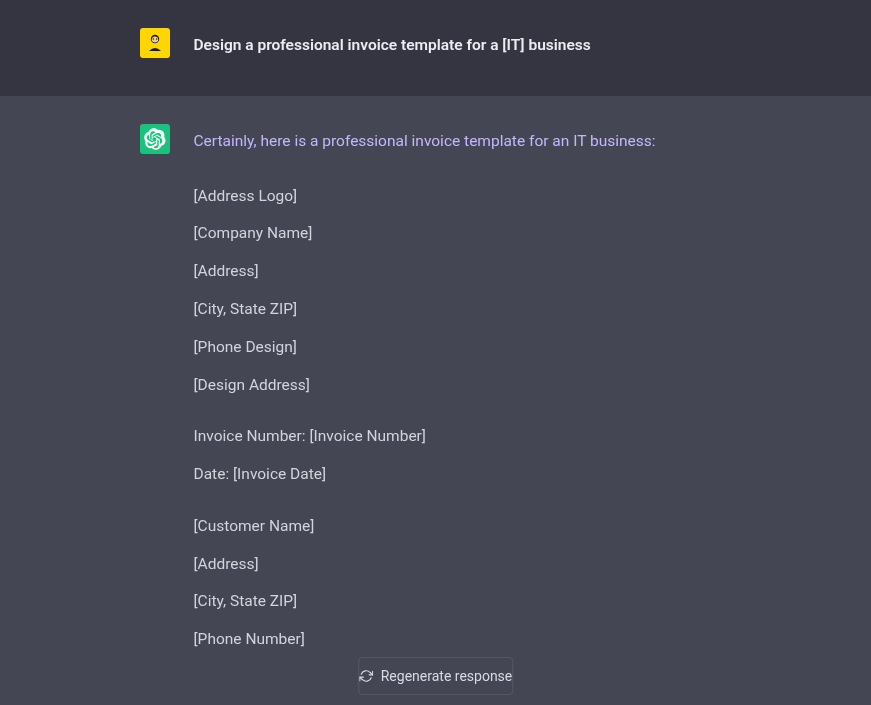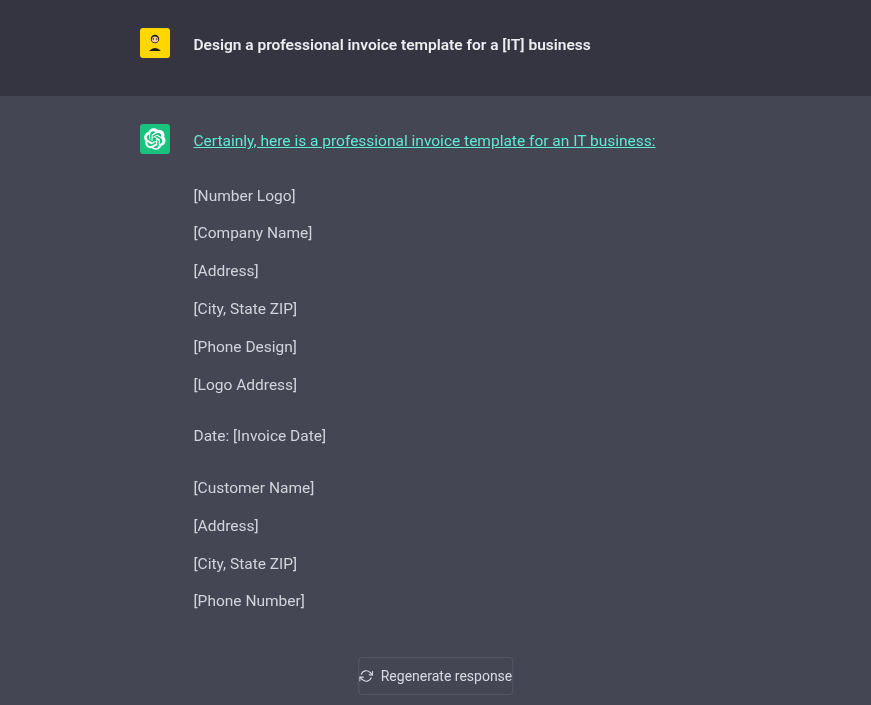--- a/index.html
+++ b/index.html
@@ -83,22 +83,21 @@
       font-weight: 400;
       color: #d1d5db;
       padding-top: 4px;
     }
     .response-line {
       margin-bottom: 6px;
       line-height: 2.05;
     }
     .response-intro {
       margin-bottom: 26px;
-      color: #5eead4;
-      text-decoration: underline;
+      color: #c4b5fd;
     }
     .response-block {
       margin-bottom: 20px;
     }
     .regenerate-btn {
       position: fixed;
       bottom: 10px;
       left: 50%;
       transform: translateX(-50%);
       background: #444654;
@@ -142,29 +141,30 @@
   <div class="message-inner">
     <div class="assistant-avatar">
       <svg viewBox="0 0 41 41">
         <path d="M37.5 16.7c.9-2.7.6-5.7-.8-8.2-2.2-3.8-6.6-5.8-10.9-4.9C23.9 1.5 21 .3 18 .5c-4.4.2-8.2 3-9.7 7.1-2.8.6-5.2 2.3-6.6 4.8-2.2 3.8-1.7 8.6 1.2 11.9-.9 2.7-.6 5.7.8 8.2 2.2 3.8 6.6 5.8 10.9 4.9 1.9 2.1 4.8 3.3 7.8 3.1 4.4-.2 8.2-3 9.7-7.1 2.8-.6 5.2-2.3 6.6-4.8 2.2-3.8 1.7-8.6-1.2-11.9zM22.4 37.9c-1.8.1-3.6-.6-5-1.8l6.7-3.9c.3-.2.6-.6.6-1V21.7l2.8 1.6v7.9c0 3.6-2.5 6.5-5.1 6.7zM7.4 31.5c-.9-1.6-1.2-3.5-.9-5.3l6.7 3.9c.3.2.8.2 1.1 0l8.2-4.7v3.3l-6.8 3.9c-3.1 1.8-7.1.7-8.3-1.1zM5.6 15.3c.9-1.6 2.4-2.8 4.1-3.4v8c0 .4.2.8.6 1l8.2 4.7-2.8 1.6-6.8-3.9c-3.1-1.8-4.2-5.8-3.3-8zm23.5 5.5l-8.2-4.7 2.8-1.6 6.8 3.9c3.1 1.8 4.2 5.8 3.3 8-.9 1.6-2.4 2.8-4.1 3.4v-8c0-.4-.2-.8-.6-1zm2.8-4.2l-6.7-3.9c-.3-.2-.8-.2-1.1 0l-8.2 4.7v-3.3l6.8-3.9c3.1-1.8 7.1-.7 8.3 1.1.9 1.6 1.2 3.5.9 5.3zm-17.7 5.8l-2.8-1.6v-7.9c0-3.6 2.5-6.5 5.1-6.7 1.8-.1 3.6.6 5 1.8l-6.7 3.9c-.3.2-.6.6-.6 1v9.5zm1.5-3.3l3.6-2.1 3.6 2.1v4.2l-3.6 2.1-3.6-2.1v-4.2z"></path>
       </svg>
     </div>
     <div class="message-text">
       <div class="response-intro">Certainly, here is a professional invoice template for an IT business:</div>
 
       <div class="response-block">
-        <div class="response-line">[Number Logo]</div>
+        <div class="response-line">[Address Logo]</div>
         <div class="response-line">[Company Name]</div>
         <div class="response-line">[Address]</div>
         <div class="response-line">[City, State ZIP]</div>
         <div class="response-line">[Phone Design]</div>
-        <div class="response-line">[Logo Address]</div>
+        <div class="response-line">[Design Address]</div>
       </div>
 
       <div class="response-block">
+        <div class="response-line">Invoice Number: [Invoice Number]</div>
         <div class="response-line">Date: [Invoice Date]</div>
       </div>
 
       <div class="response-block">
         <div class="response-line">[Customer Name]</div>
         <div class="response-line">[Address]</div>
         <div class="response-line">[City, State ZIP]</div>
         <div class="response-line">[Phone Number]</div>
 
       </div>

